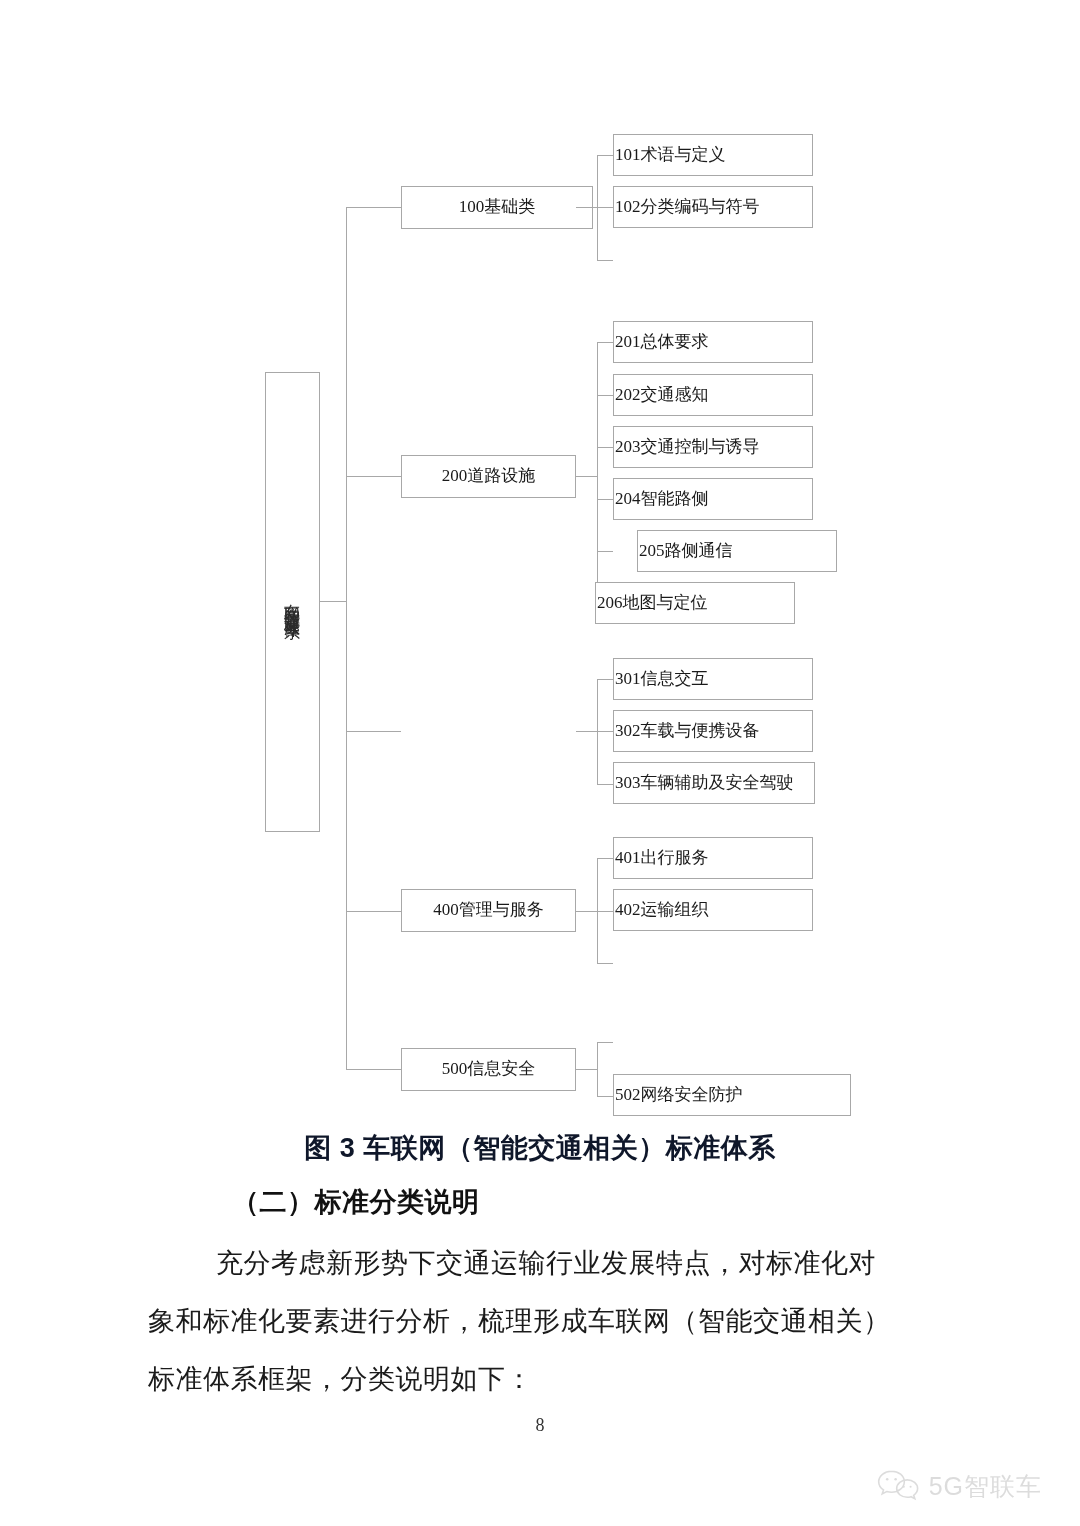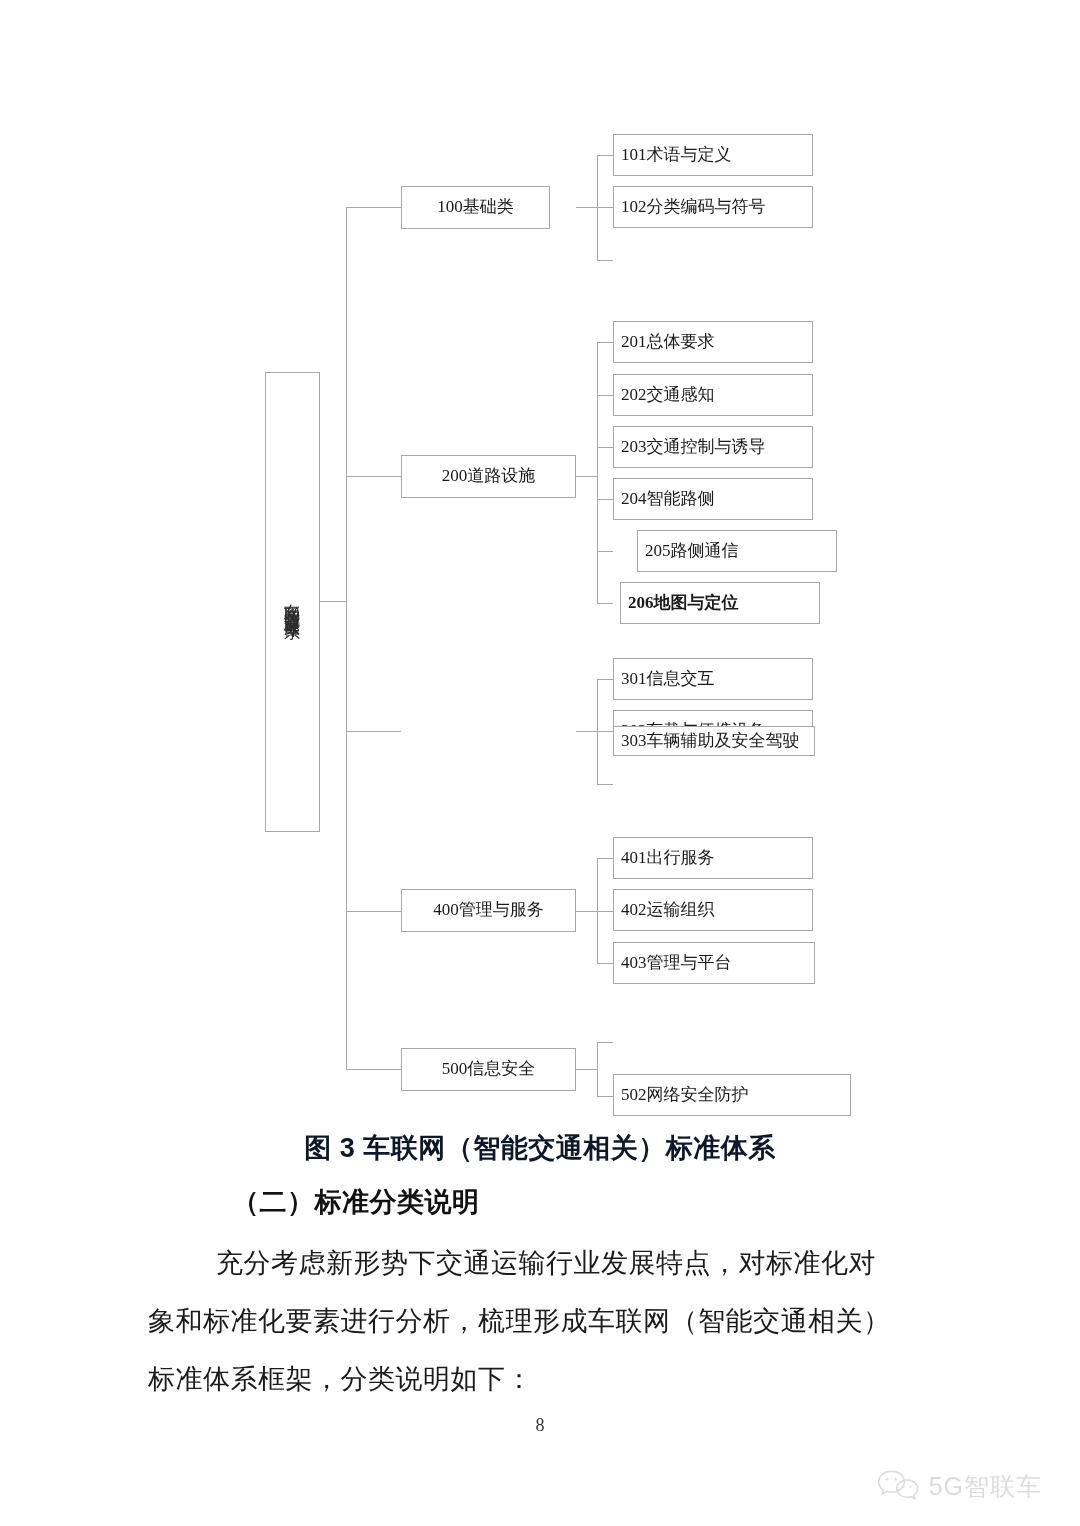--- a/index.html
+++ b/index.html
@@ -54,21 +54,21 @@
     display: flex;
     align-items: center;
     justify-content: center;
     font-size: 17px;
   }
   
   .node.leaf {
     display: flex;
     align-items: center;
     justify-content: flex-start;
-    padding-left: 7px;
+    padding-left: 1px;
     font-size: 17px;
   }
 
   
   .ln {
     position: absolute;
     background: #a8a8a8;
   }
   .ln.h { height: 1px; }
   .ln.v { width: 1px; }
@@ -136,21 +136,21 @@
 
   <div id="diagram">
 
     <div class="node root" style="left:265px; top:372px; width:55px; height:460px;">车联网智能交通标准体系</div>
 
     <div class="ln h" style="left:320px; top:601px; width:27px;"></div>
 
     <div class="ln v" style="left:346px; top:207px; height:862px;"></div>
 
     <div class="ln h" style="left:346px; top:207px; width:55px;"></div>
-    <div class="node cat" style="left:401px; top:186px; width:149px; height:43px;">100基础类</div>
+    <div class="node cat" style="left:401px; top:186px; width:192px; height:43px;">100基础类</div>
 
     <div class="ln h" style="left:576px; top:207px; width:21px;"></div>
     <div class="ln v" style="left:597px; top:155px; height:105px;"></div>
 
     <div class="ln h" style="left:597px; top:155px; width:16px;"></div>
     <div class="node leaf" style="left:613px; top:134px; width:200px; height:42px;">101术语与定义</div>
 
     <div class="ln h" style="left:597px; top:207px; width:16px;"></div>
     <div class="node leaf" style="left:613px; top:186px; width:200px; height:42px;">102分类编码与符号</div>
 
@@ -171,50 +171,49 @@
     <div class="ln h" style="left:597px; top:447px; width:16px;"></div>
     <div class="node leaf" style="left:613px; top:426px; width:200px; height:42px;">203交通控制与诱导</div>
 
     <div class="ln h" style="left:597px; top:499px; width:16px;"></div>
     <div class="node leaf" style="left:613px; top:478px; width:200px; height:42px;">204智能路侧</div>
 
     <div class="ln h" style="left:597px; top:551px; width:16px;"></div>
     <div class="node leaf" style="left:613px; top:530px; width:200px; height:42px;margin-left:24px;">205路侧通信</div>
 
     <div class="ln h" style="left:597px; top:603px; width:16px;"></div>
-    <div class="node leaf" style="left:620px; top:582px; width:200px; height:42px;font-weight:bold;">206地图与定位</div>
+    <div class="node leaf" style="left:595px; top:582px; width:200px; height:42px;">206地图与定位</div>
 
     <div class="ln h" style="left:346px; top:731px; width:55px;"></div>
 
     <div class="ln h" style="left:576px; top:731px; width:21px;"></div>
     <div class="ln v" style="left:597px; top:679px; height:105px;"></div>
 
     <div class="ln h" style="left:597px; top:679px; width:16px;"></div>
     <div class="node leaf" style="left:613px; top:658px; width:200px; height:42px;">301信息交互</div>
 
     <div class="ln h" style="left:597px; top:731px; width:16px;"></div>
     <div class="node leaf" style="left:613px; top:710px; width:200px; height:42px;">302车载与便携设备</div>
 
     <div class="ln h" style="left:597px; top:784px; width:16px;"></div>
-    <div class="node leaf" style="left:613px; top:726px; width:202px; height:30px;">303车辆辅助及安全驾驶</div>
+    <div class="node leaf" style="left:613px; top:762px; width:202px; height:42px;">303车辆辅助及安全驾驶</div>
 
     <div class="ln h" style="left:346px; top:911px; width:55px;"></div>
     <div class="node cat" style="left:401px; top:889px; width:175px; height:43px;">400管理与服务</div>
 
     <div class="ln h" style="left:576px; top:911px; width:21px;"></div>
     <div class="ln v" style="left:597px; top:858px; height:105px;"></div>
 
     <div class="ln h" style="left:597px; top:858px; width:16px;"></div>
     <div class="node leaf" style="left:613px; top:837px; width:200px; height:42px;">401出行服务</div>
 
     <div class="ln h" style="left:597px; top:911px; width:16px;"></div>
     <div class="node leaf" style="left:613px; top:889px; width:200px; height:42px;">402运输组织</div>
 
     <div class="ln h" style="left:597px; top:963px; width:16px;"></div>
-    <div class="node leaf" style="left:613px; top:942px; width:202px; height:42px;">403管理与平台</div>
 
     <div class="ln h" style="left:346px; top:1069px; width:55px;"></div>
     <div class="node cat" style="left:401px; top:1048px; width:175px; height:43px;">500信息安全</div>
 
     <div class="ln h" style="left:576px; top:1069px; width:21px;"></div>
     <div class="ln v" style="left:597px; top:1042px; height:54px;"></div>
 
     <div class="ln h" style="left:597px; top:1042px; width:16px;"></div>
 
     <div class="ln h" style="left:597px; top:1096px; width:16px;"></div>

